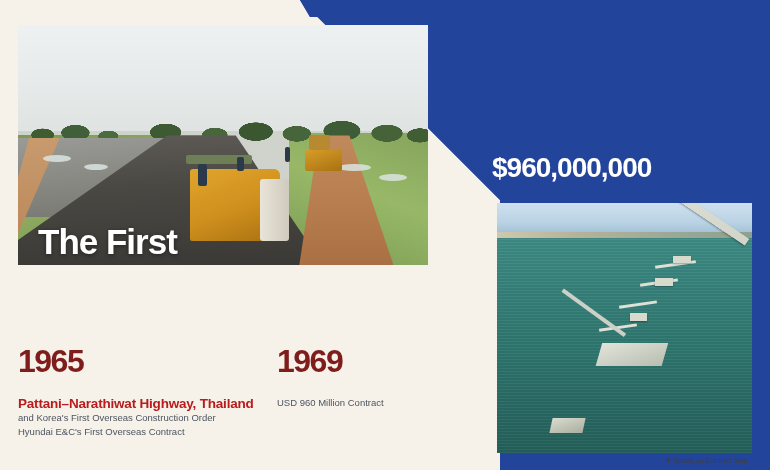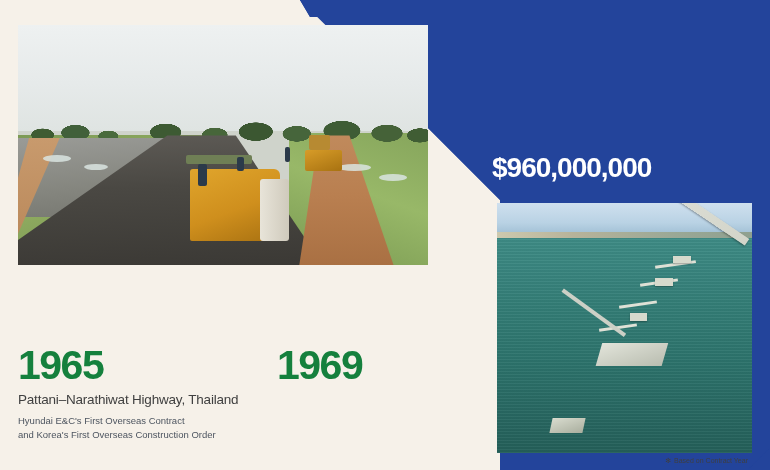--- a/index.html
+++ b/index.html
@@ -206,33 +206,33 @@
     width: 500px;
   }
   .milestone {
     position: absolute;
     top: 0;
   }
   .m1 { left: 18px; }
   .m2 { left: 277px; }
 
   .m-year {
-    font-size: 41px;
+    font-size: 32px;
     font-weight: bold;
-    color: #15803d;
+    color: #7f1d1d;
     letter-spacing: -1.5px;
     line-height: 1;
-    margin-bottom: 6px;
+    margin-bottom: 19px;
   }
   .m-title {
     font-size: 13.5px;
-    font-weight: normal;
-    color: #404040;
+    font-weight: bold;
+    color: #b91c1c;
     letter-spacing: -.2px;
-    margin-bottom: 7px;
+    margin-bottom: 0;
     white-space: nowrap;
   }
   .m-desc {
     font-size: 9.5px;
     color: #4d5560;
     line-height: 1.45;
     white-space: nowrap;
   }
   .m-desc .bullet-line { padding-left: 8px; }
 
@@ -280,20 +280,21 @@
     <div class="p1-puddle" style="left:78%;top:58%;width:8%;height:3%;"></div>
     <div class="p1-puddle" style="left:88%;top:62%;width:7%;height:3%;"></div>
     <div class="p1-truck2"></div>
     <div class="p1-truck"></div>
     <div class="p1-canopy"></div>
     <div class="p1-roller"></div>
     <div class="p1-drum"></div>
     <div class="p1-worker" style="left:44%;top:58%;width:2.2%;height:9%;"></div>
     <div class="p1-worker" style="left:53.5%;top:55%;width:1.6%;height:6%;"></div>
     <div class="p1-worker" style="left:65%;top:51%;width:1.4%;height:6%;"></div>
+    <div class="photo1-caption">The First</div>
   </div>
 
   <div class="headline">$960,000,000</div>
 
   <div class="photo2">
     <div class="p2-sea"></div>
     <div class="p2-sky"></div>
     <div class="p2-horizon"></div>
     <div class="p2-trestle"></div>
     <div class="p2-finger" style="left:62%;top:24%;width:16%;transform:rotate(-8deg);"></div>
@@ -307,28 +308,29 @@
     <div class="p2-arm"></div>
     <div class="p2-tip"></div>
   </div>
 
   <div class="milestones">
 
     <div class="milestone m1">
       <div class="m-year">1965</div>
       <div class="m-title">Pattani–Narathiwat Highway, Thailand</div>
       <div class="m-desc">
+        <div>and Korea's First Overseas Construction Order</div>
         <div>Hyundai E&amp;C's First Overseas Contract</div>
-        <div>and Korea's First Overseas Construction Order</div>
       </div>
     </div>
 
     <div class="milestone m2">
       <div class="m-year">1969</div>
       <div class="m-desc">
+        <div>USD 960 Million Contract</div>
       </div>
     </div>
 
   </div>
 
   <div class="footnote">
     <span class="fn-mark">✻</span>
     <span>Based on Contract Year</span>
   </div>
 

